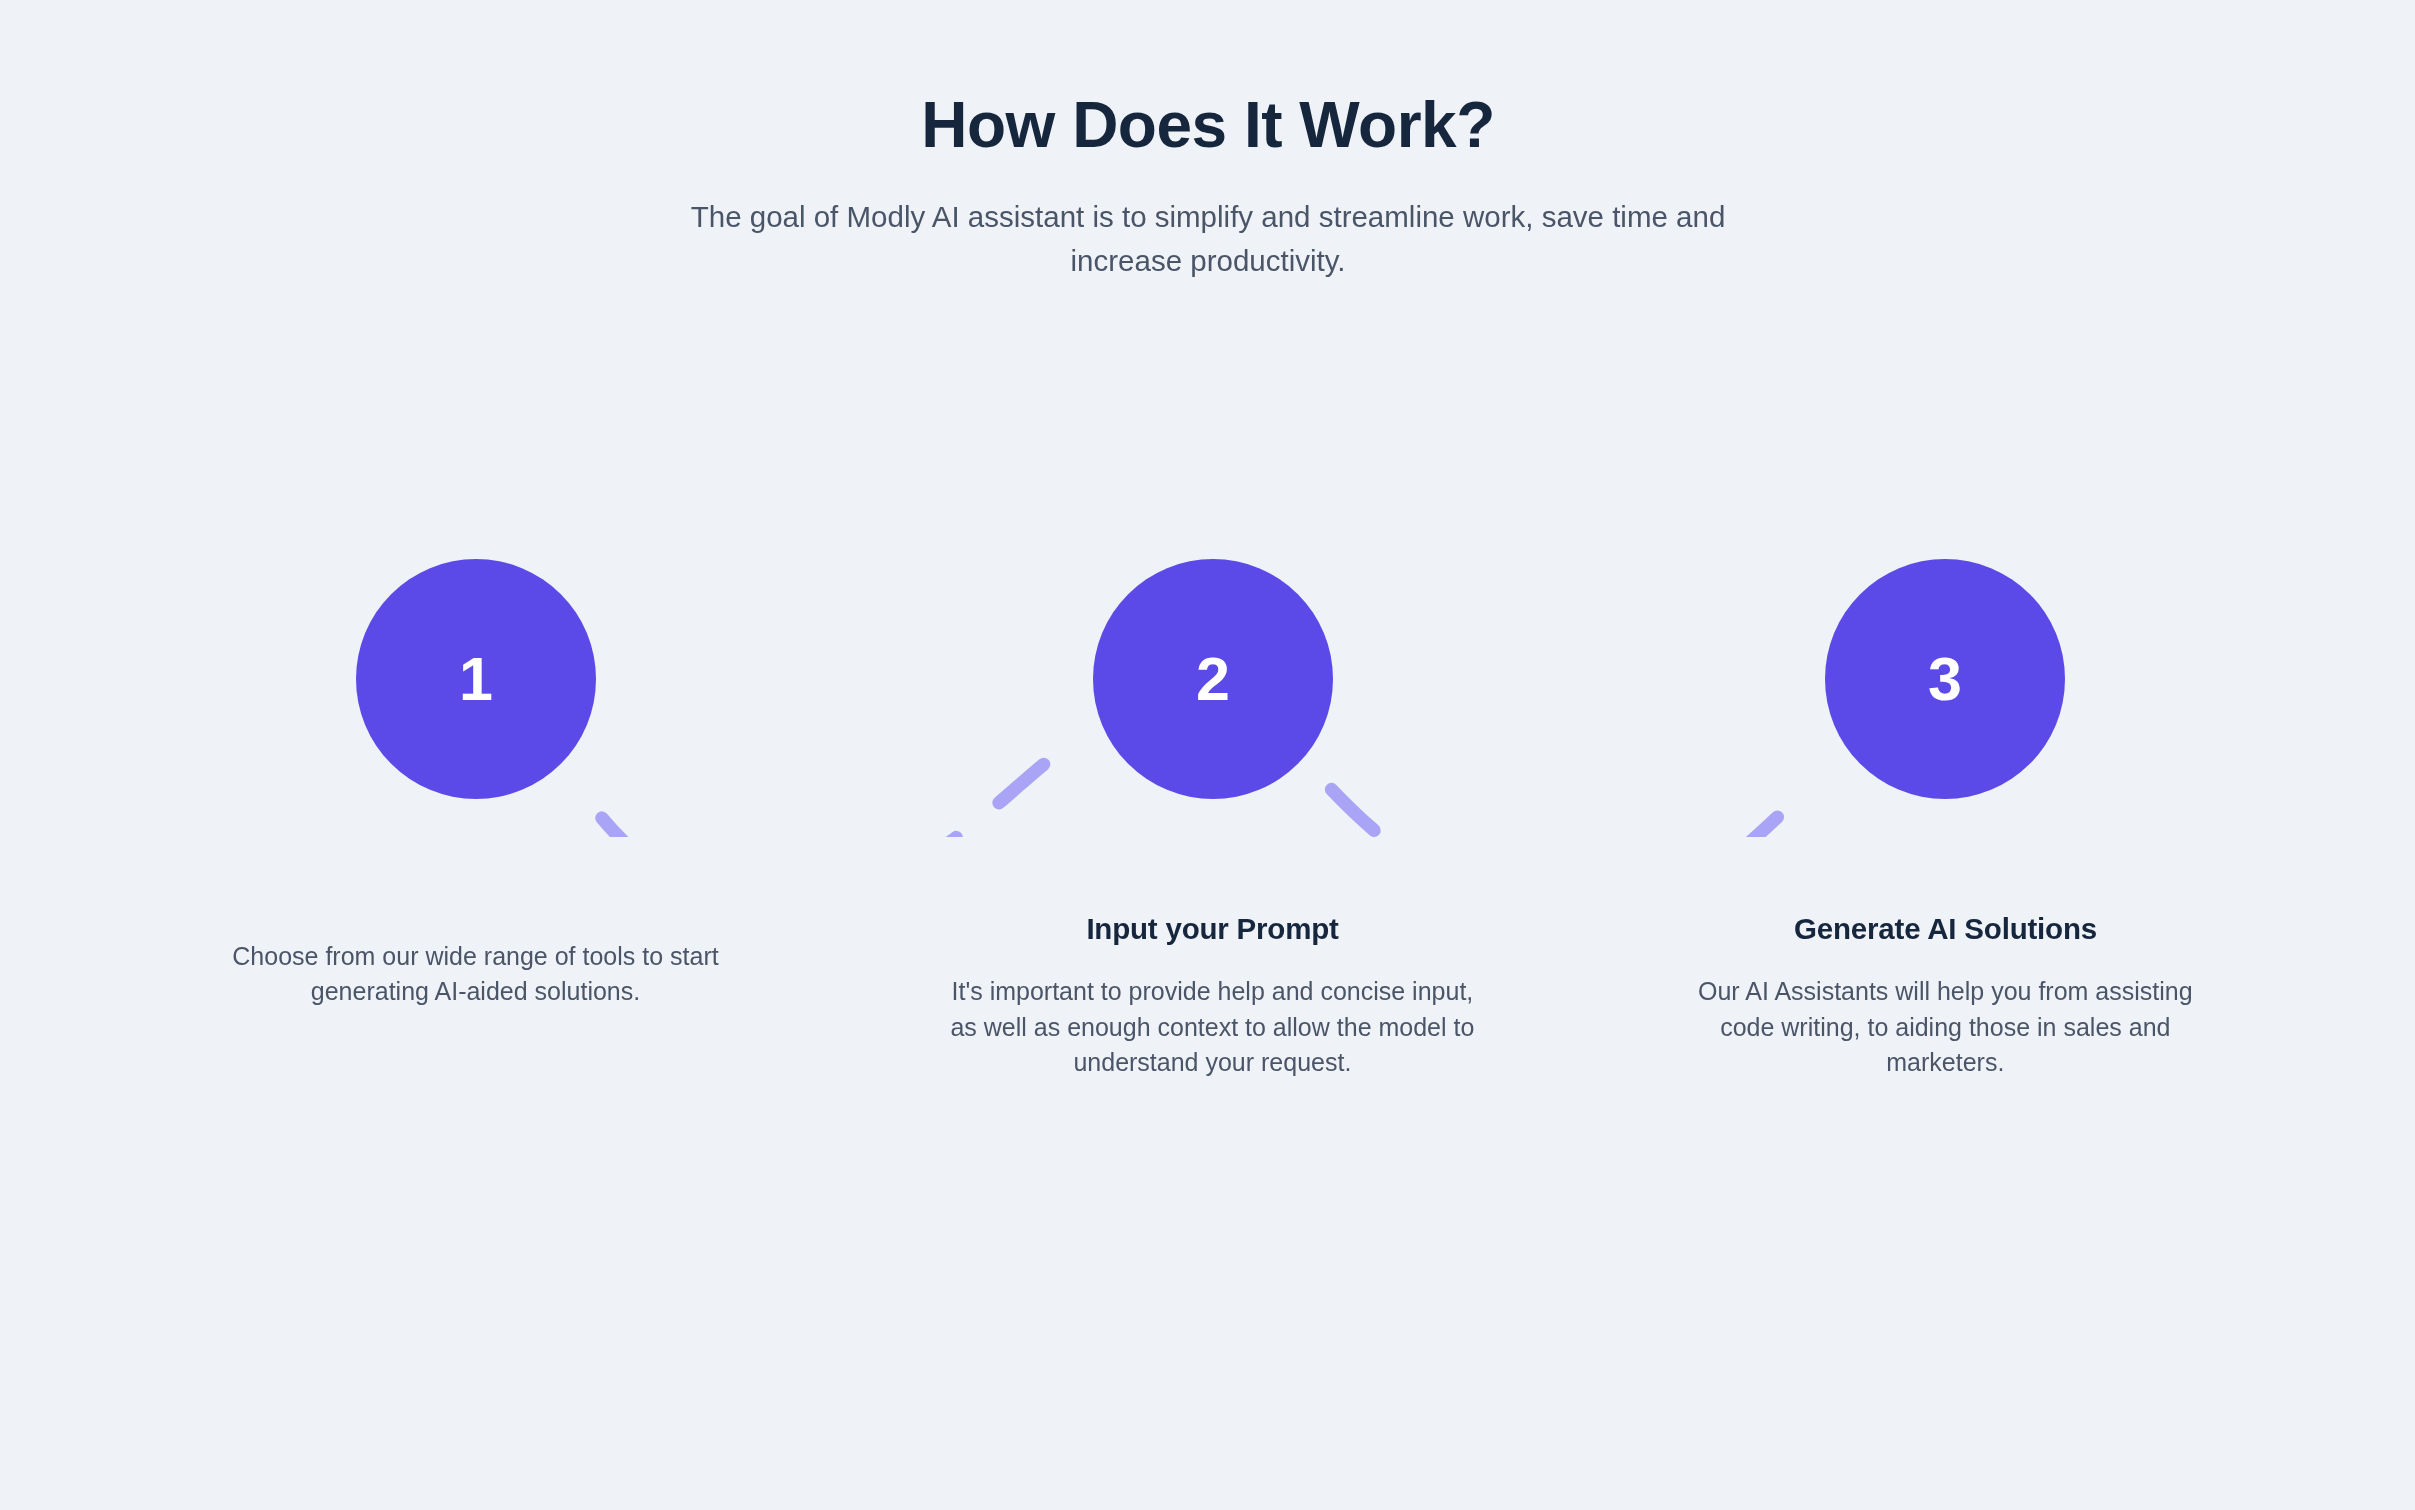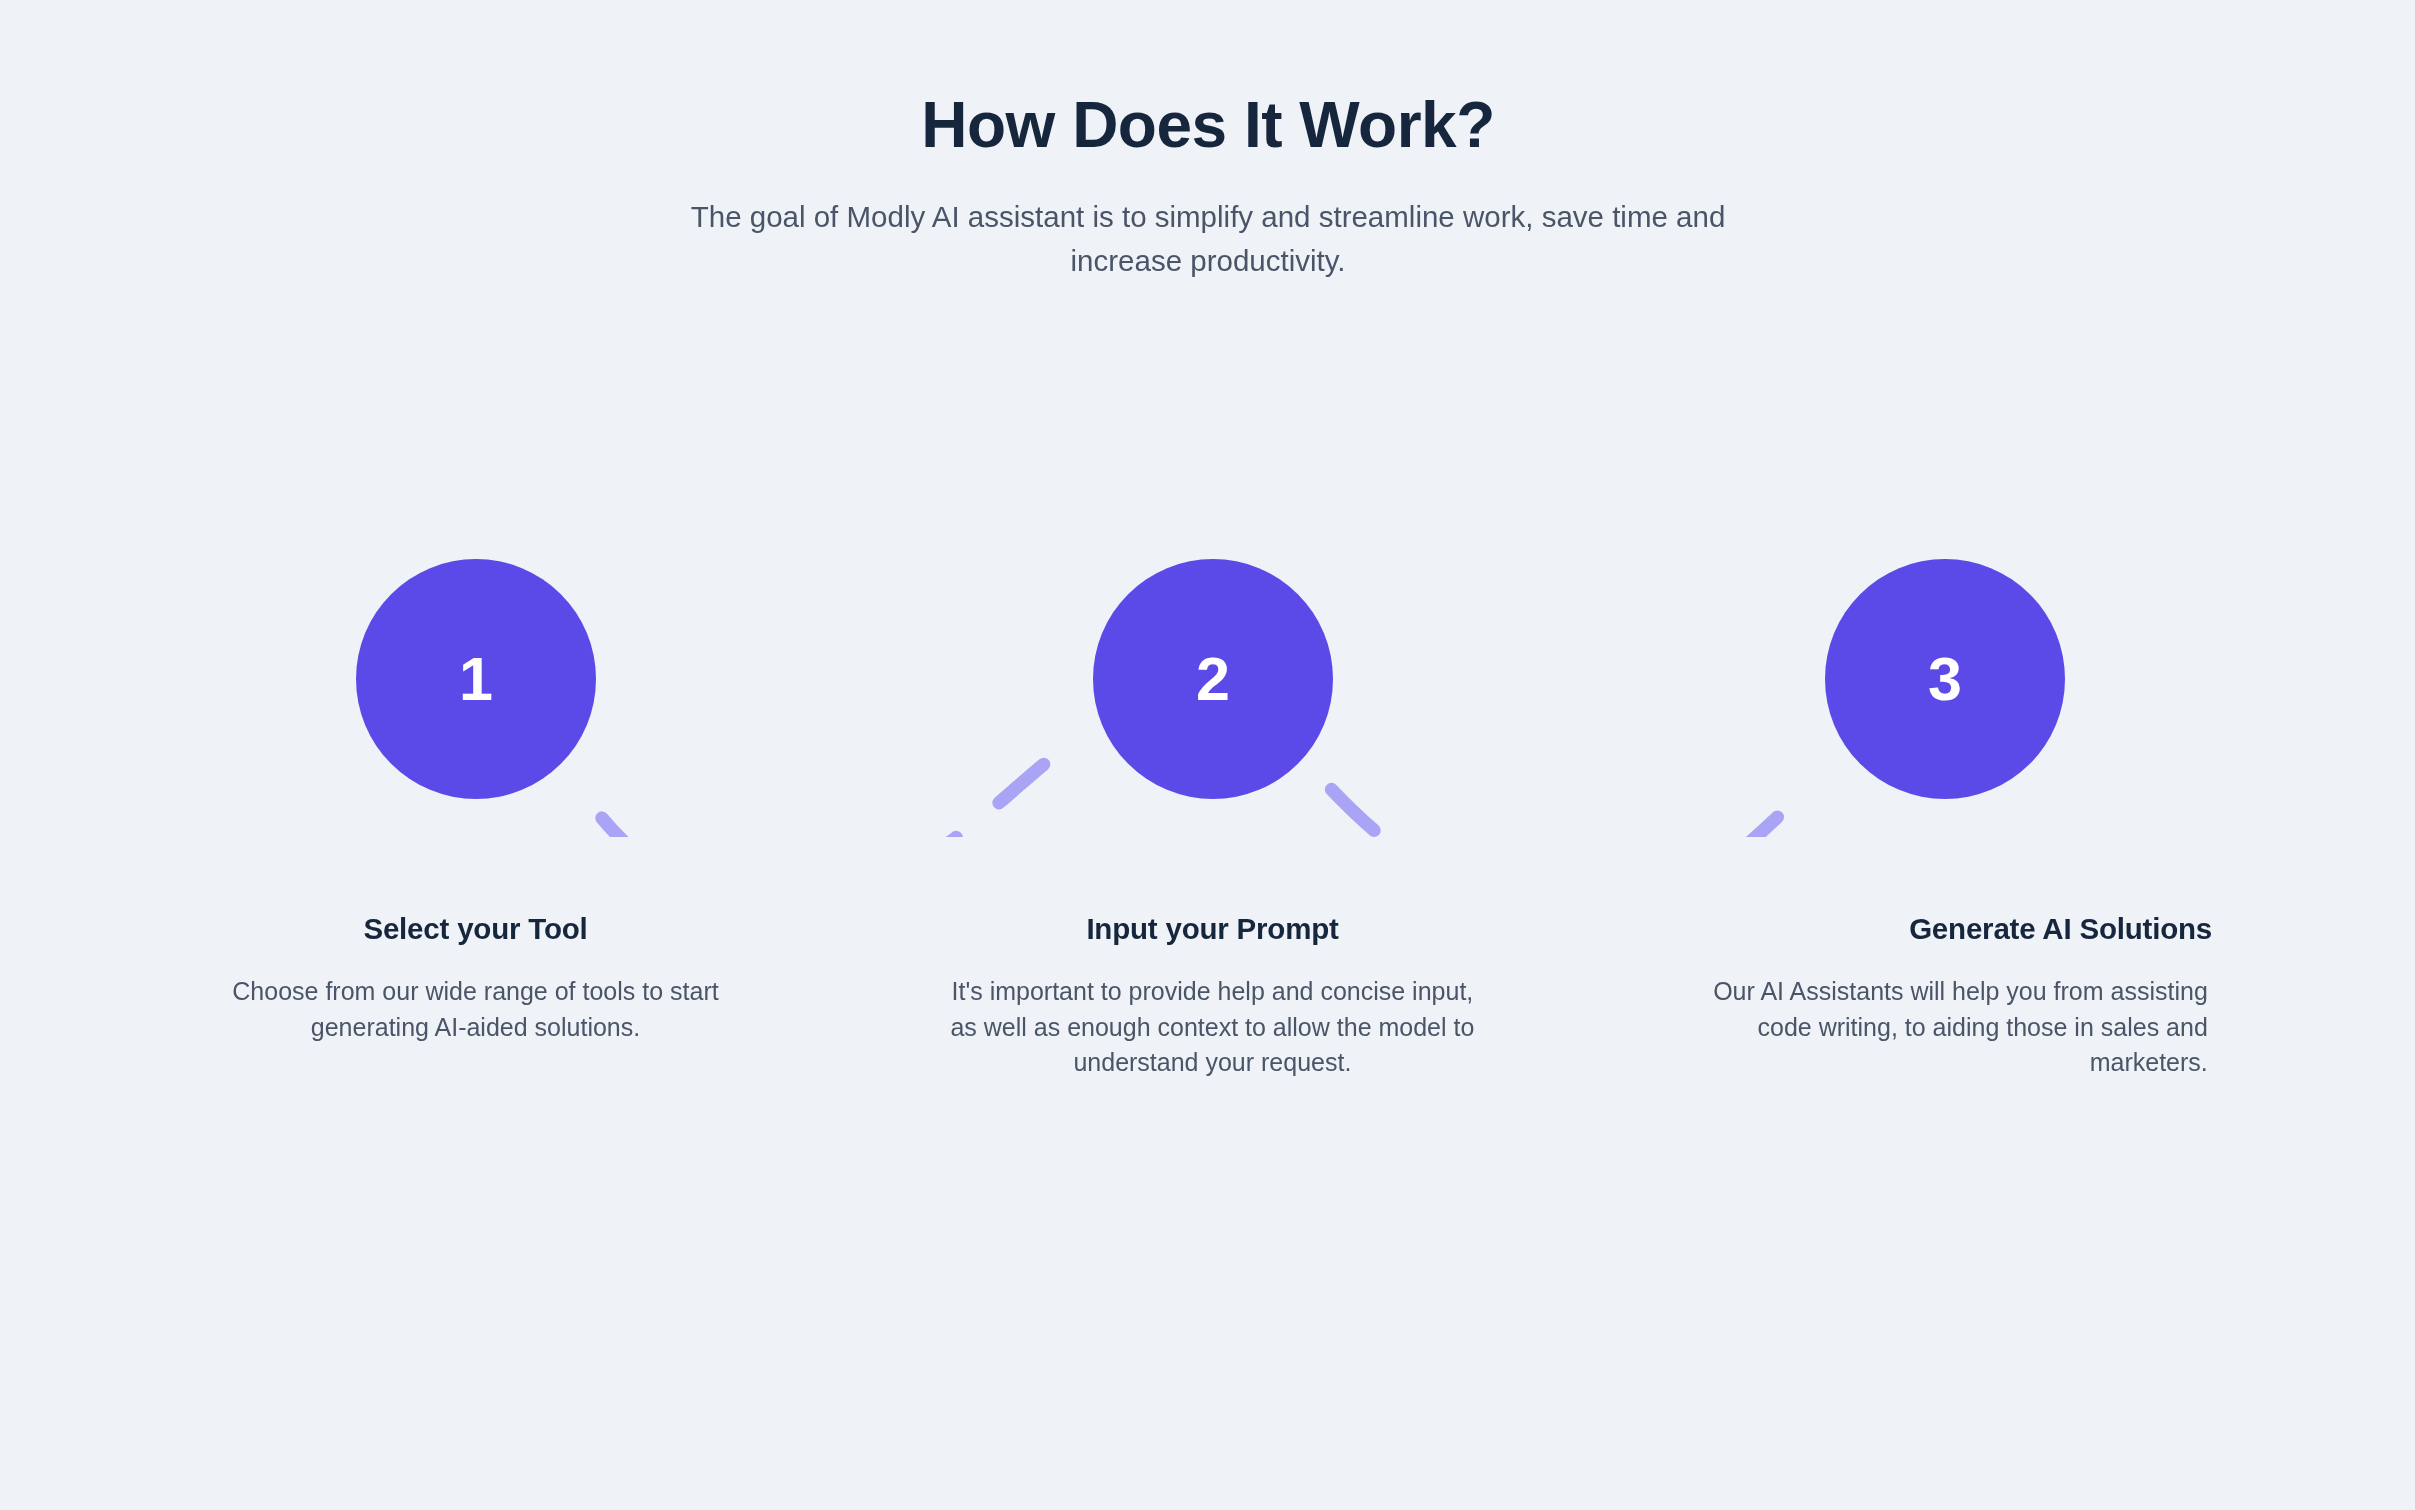--- a/index.html
+++ b/index.html
@@ -90,21 +90,21 @@
   .circle-3 { left: 1825px; }
 
   .step-text {
     position: absolute;
     top: 911px;
     width: 533px;
     text-align: center;
   }
   .text-1 { left: 209px; }
   .text-2 { left: 946px; }
-  .text-3 { left: 1679px; text-align: right; }
+  .text-3 { left: 1679px; }
 
   .step-title {
     margin: 0;
     font-size: 29.5px;
     line-height: 1.2;
     font-weight: 700;
     color: #16263d;
     letter-spacing: -0.2px;
   }
   .step-desc {
@@ -141,21 +141,20 @@
 
     <div class="step-circle circle-2">
       <span class="step-number">2</span>
     </div>
 
     <div class="step-circle circle-3">
       <span class="step-number">3</span>
     </div>
 
     <div class="step-text text-1">
-      <h3 class="step-title">Select your Tool</h3>
       <p class="step-desc">Choose from our wide range of tools to start generating AI-aided solutions.</p>
     </div>
 
     <div class="step-text text-2">
       <h3 class="step-title">Input your Prompt</h3>
       <p class="step-desc">It's important to provide help and concise input, as well as enough context to allow the model to understand your request.</p>
     </div>
 
     <div class="step-text text-3">
       <h3 class="step-title">Generate AI Solutions</h3>

